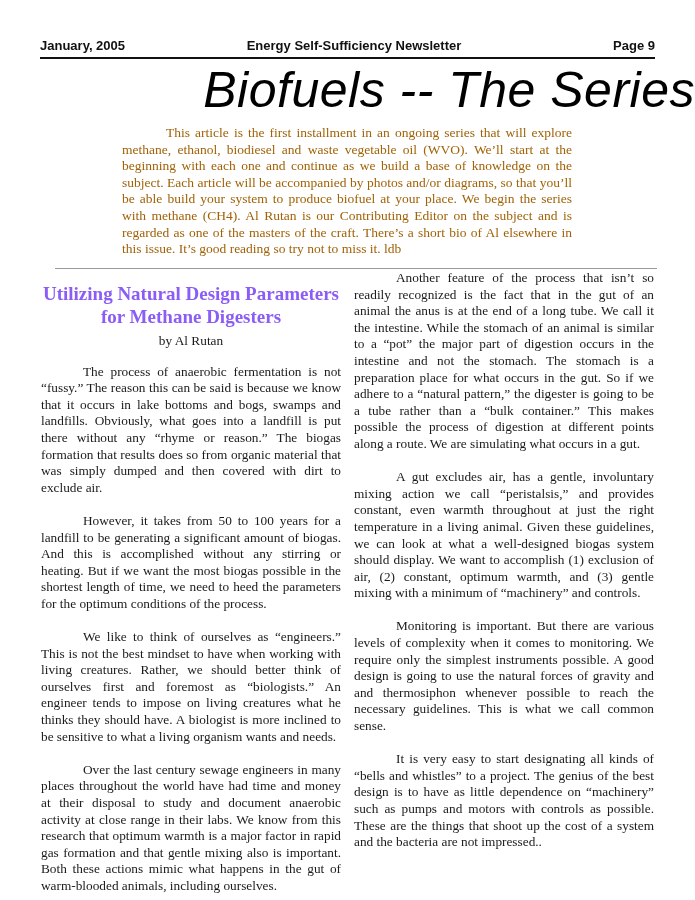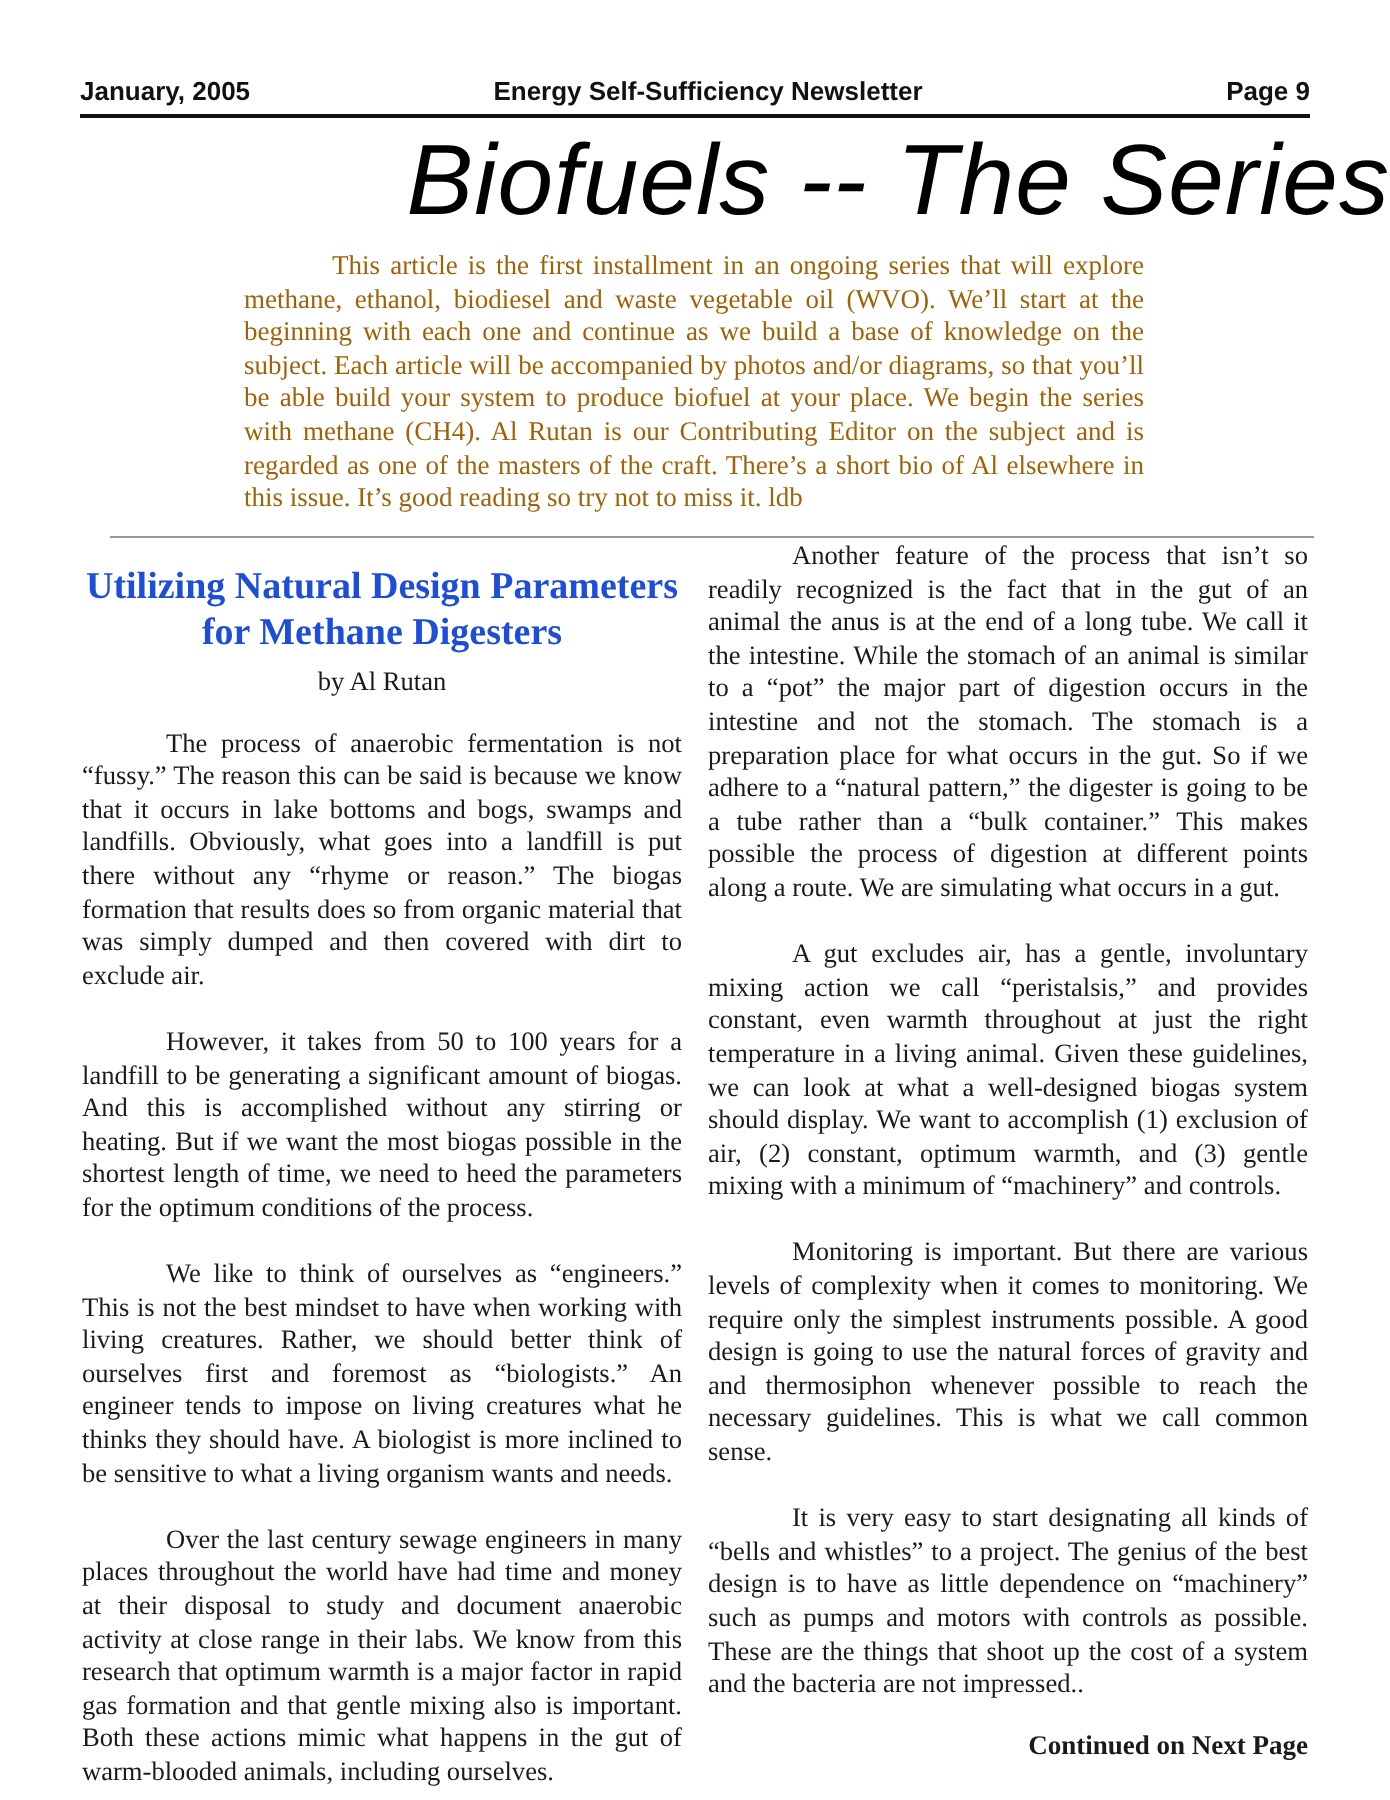--- a/index.html
+++ b/index.html
@@ -32,21 +32,21 @@
   .sep-rule { position: absolute; left: 55px; right: 38px; top: 268px; height: 1px; background: #999; }
 
   .col { position: absolute; top: 270px; width: 300px;
     font-family: "Liberation Serif", serif; font-size: 13.3px; line-height: 16.6px; color: #1a1a1a; }
   .col-left { left: 41px; }
   .col-right { left: 354px; }
   .col p { margin: 0 0 16.6px 0; text-indent: 42px; text-align: justify; }
 
   .article-title {
     margin: 0; padding-top: 12px; text-align: center;
-    font-family: "Liberation Serif", serif; font-weight: bold; font-size: 19px; line-height: 23px; color: #1d4ed8;
+    font-family: "Liberation Serif", serif; font-weight: bold; font-size: 19px; line-height: 23px; color: #8b5cf6;
   }
   .byline { text-align: center; font-size: 13.3px; margin: 5px 0 14px 0; }
 
   .right-first { margin-top: 4px; }
   .continued {
     text-align: right; font-weight: bold; font-family: "Liberation Serif", serif; font-size: 13.5px;
     margin-top: -2px;
   }
 </style>
 </head>
@@ -76,16 +76,15 @@
     <p>However, it takes from 50 to 100 years for a landfill to be generating a significant amount of biogas. And this is accomplished without any stirring or heating. But if we want the most biogas possible in the shortest length of time, we need to heed the parameters for the optimum conditions of the process.</p>
     <p>We like to think of ourselves as “engineers.” This is not the best mindset to have when working with living creatures. Rather, we should better think of ourselves first and foremost as “biologists.” An engineer tends to impose on living creatures what he thinks they should have. A biologist is more inclined to be sensitive to what a living organism wants and needs.</p>
     <p>Over the last century sewage engineers in many places throughout the world have had time and money at their disposal to study and document anaerobic activity at close range in their labs. We know from this research that optimum warmth is a major factor in rapid gas formation and that gentle mixing also is important. Both these actions mimic what happens in the gut of warm-blooded animals, including ourselves.</p>
   </div>
 
   <div class="col col-right">
     <p class="right-first">Another feature of the process that isn’t so readily recognized is the fact that in the gut of an animal the anus is at the end of a long tube. We call it the intestine. While the stomach of an animal is similar to a “pot” the major part of digestion occurs in the intestine and not the stomach. The stomach is a preparation place for what occurs in the gut. So if we adhere to a “natural pattern,” the digester is going to be a tube rather than a “bulk container.” This makes possible the process of digestion at different points along a route. We are simulating what occurs in a gut.</p>
     <p>A gut excludes air, has a gentle, involuntary mixing action we call “peristalsis,” and provides constant, even warmth throughout at just the right temperature in a living animal. Given these guidelines, we can look at what a well-designed biogas system should display. We want to accomplish (1) exclusion of air, (2) constant, optimum warmth, and (3) gentle mixing with a minimum of “machinery” and controls.</p>
     <p>Monitoring is important. But there are various levels of complexity when it comes to monitoring. We require only the simplest instruments possible. A good design is going to use the natural forces of gravity and and thermosiphon whenever possible to reach the necessary guidelines. This is what we call common sense.</p>
     <p>It is very easy to start designating all kinds of “bells and whistles” to a project. The genius of the best design is to have as little dependence on “machinery” such as pumps and motors with controls as possible. These are the things that shoot up the cost of a system and the bacteria are not impressed..</p>
-    <div class="continued">Continued on Next Page</div>
   </div>
 
 </div>
 
 </body></html>

